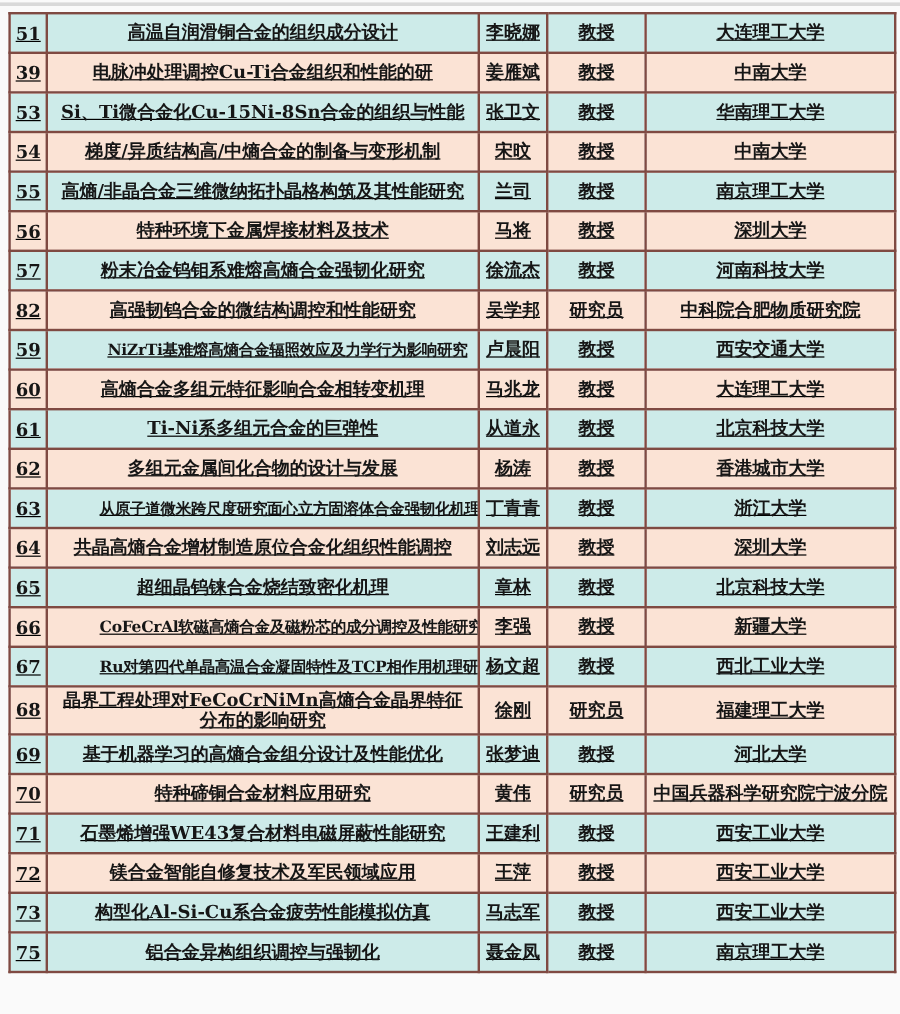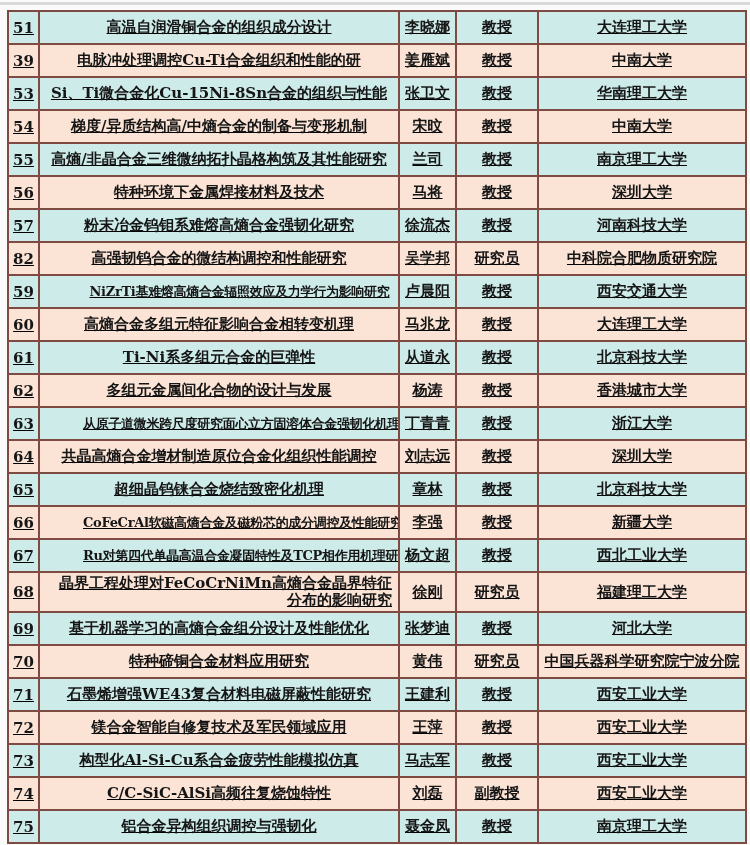--- a/index.html
+++ b/index.html
@@ -31,21 +31,21 @@
     font-weight:700;
     font-size:15px;
     color:#161616;
     overflow:hidden;
   }
   tr.cyan td{background:var(--cyan,#cdebe9);}
   tr.peach td{background:var(--peach,#fbe3d5);}
   td.c-no{font-size:15px;}
   td.c-title{white-space:nowrap;margin-top:12px;}
   td.c-title.fit{font-size:13px;letter-spacing:-0.3px;padding-left:43px;}
-  td.c-title.wrap{white-space:normal;line-height:17px;padding:2px 6px;text-align:right;}
+  td.c-title.wrap{white-space:normal;line-height:17px;padding:2px 6px;}
 </style>
 </head>
 <body>
 
 <div class="top-strip"></div>
 
 <table class="roster">
   <colgroup>
     <col style="width:31px">
     <col style="width:360px">
@@ -208,27 +208,20 @@
     <td class="c-rank">教授</td>
     <td class="c-aff">西安工业大学</td>
   </tr>
       <tr class="cyan">
     <td class="c-no">73</td>
     <td class="c-title">构型化Al-Si-Cu系合金疲劳性能模拟仿真</td>
     <td class="c-name">马志军</td>
     <td class="c-rank">教授</td>
     <td class="c-aff">西安工业大学</td>
   </tr>
-      <tr class="peach">
-    <td class="c-no">74</td>
-    <td class="c-title">C/C-SiC-AlSi高频往复烧蚀特性</td>
-    <td class="c-name">刘磊</td>
-    <td class="c-rank">副教授</td>
-    <td class="c-aff">西安工业大学</td>
-  </tr>
       <tr class="cyan">
     <td class="c-no">75</td>
     <td class="c-title">铝合金异构组织调控与强韧化</td>
     <td class="c-name">聂金凤</td>
     <td class="c-rank">教授</td>
     <td class="c-aff">南京理工大学</td>
   </tr>
     </tbody>
 </table>
 

